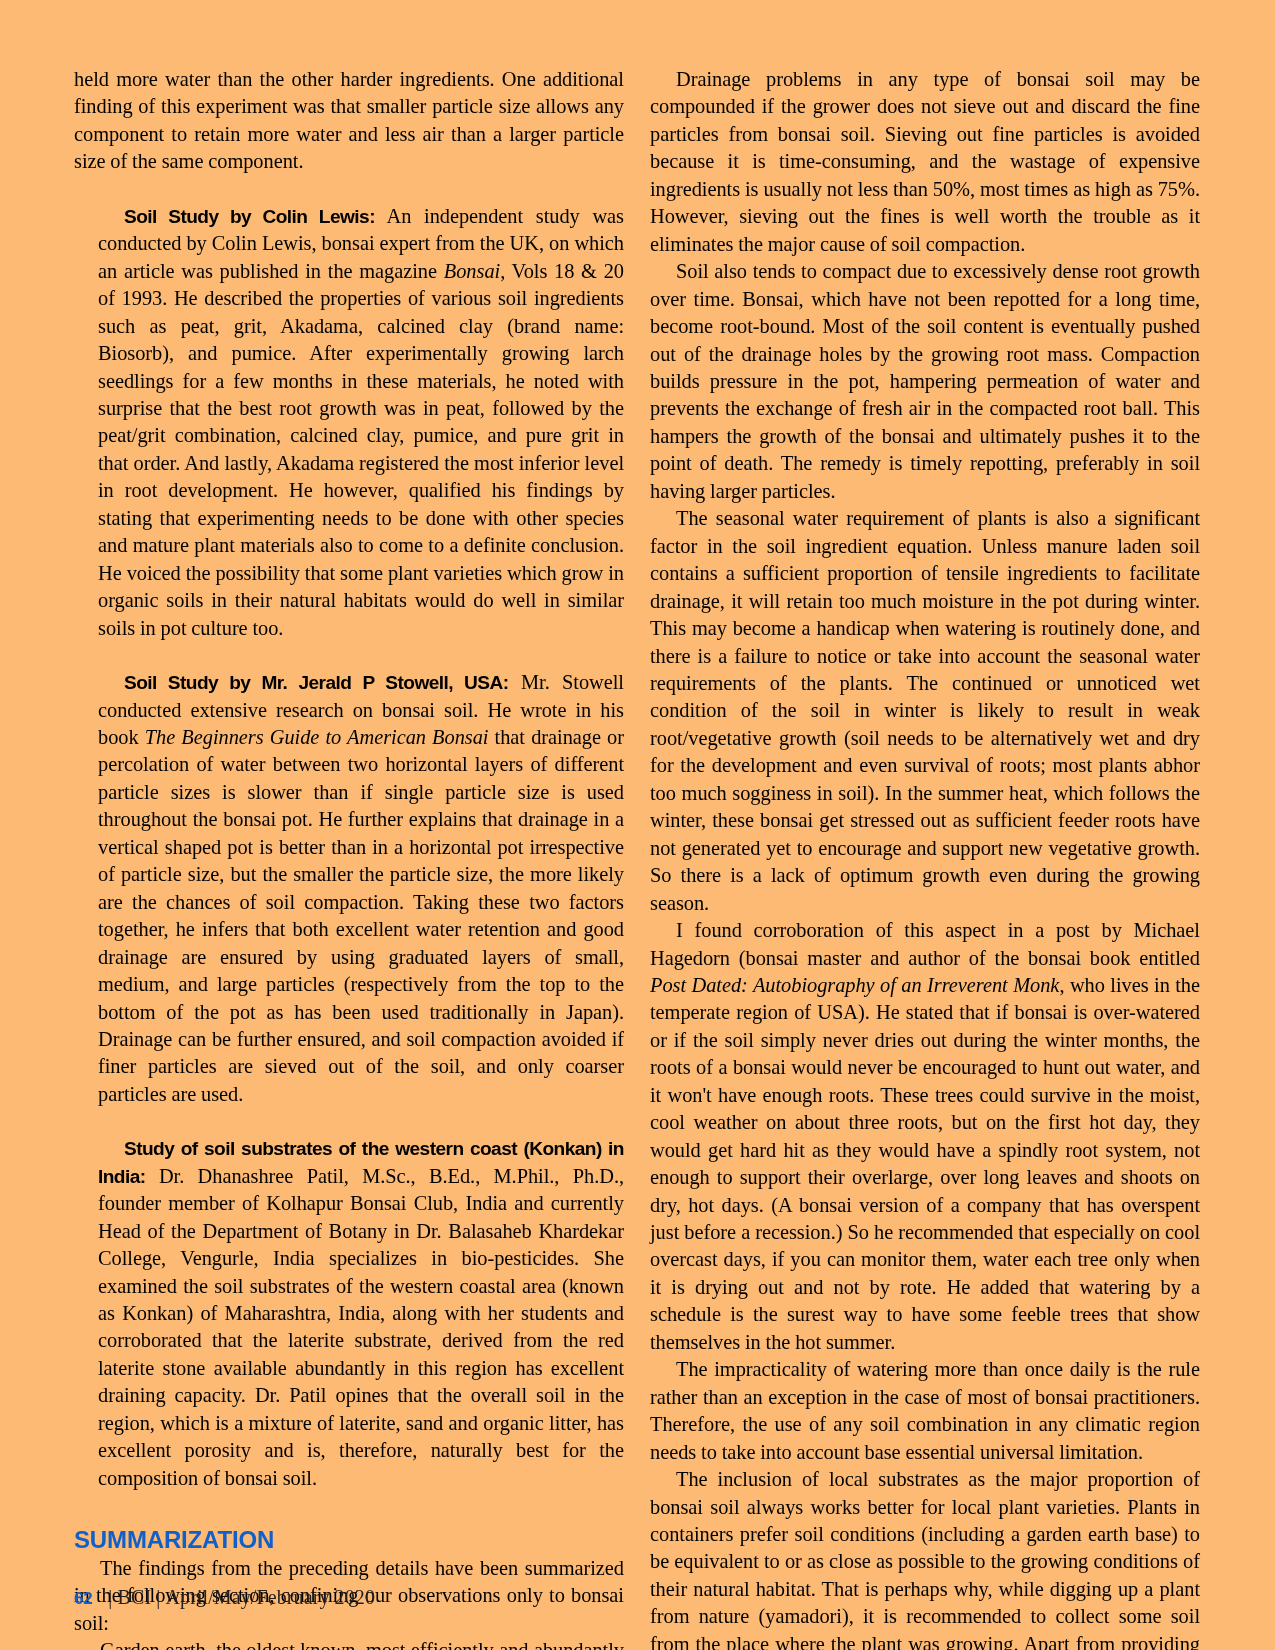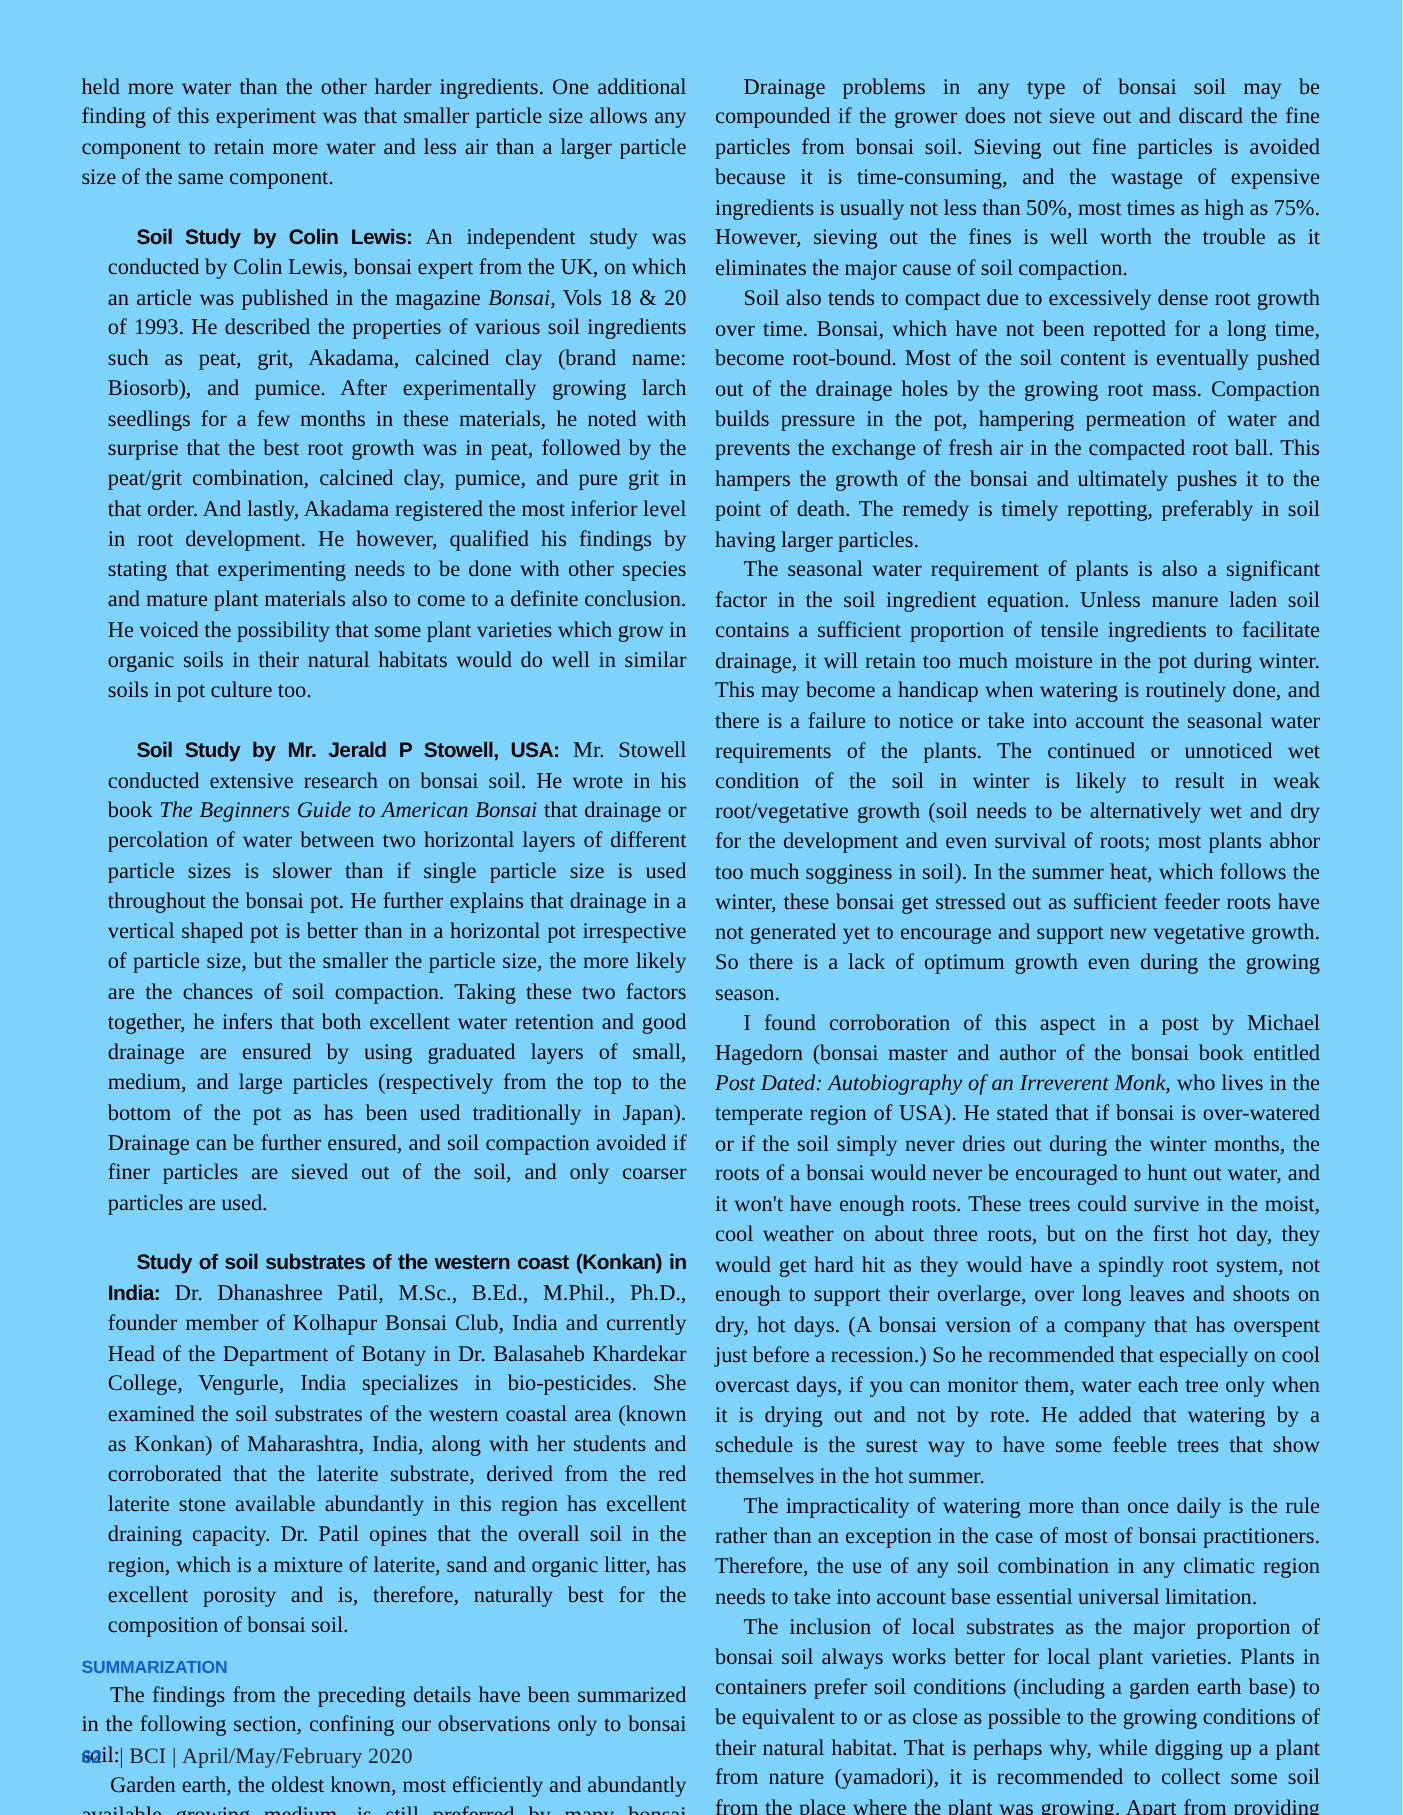--- a/index.html
+++ b/index.html
@@ -12,21 +12,21 @@
     width: 1275px;
     height: 1650px;
     font-family: "Liberation Serif", serif;
     color: #000000;
     -webkit-font-smoothing: antialiased;
   }
   .page {
     position: relative;
     width: 1275px;
     height: 1650px;
-    background: #7dd3fc;
+    background: #fdba74;
     box-sizing: border-box;
     text-decoration: underline;
   }
   .content-area {
     position: absolute;
     left: 74px;
     top: 66px;
     width: 1126px;
     height: 1450px;
   }
@@ -63,24 +63,24 @@
     font-family: "Liberation Sans", sans-serif;
     font-weight: bold;
     font-size: 19.1px;
     letter-spacing: -0.55px;
     word-spacing: -1.2px;
   }
   em, .ital {
     font-style: italic;
   }
   h2.section-heading {
-    margin: 16px 0 1px 0;
+    margin: 34px 0 1px 0;
     font-family: "Liberation Sans", sans-serif;
     font-weight: bold;
-    font-size: 16px;
+    font-size: 24px;
     letter-spacing: -0.15px;
     color: #1060CC;
     text-transform: uppercase;
     line-height: 1.15;
   }
   .footer {
     position: absolute;
     left: 74px;
     top: 1586px;
     display: flex;

